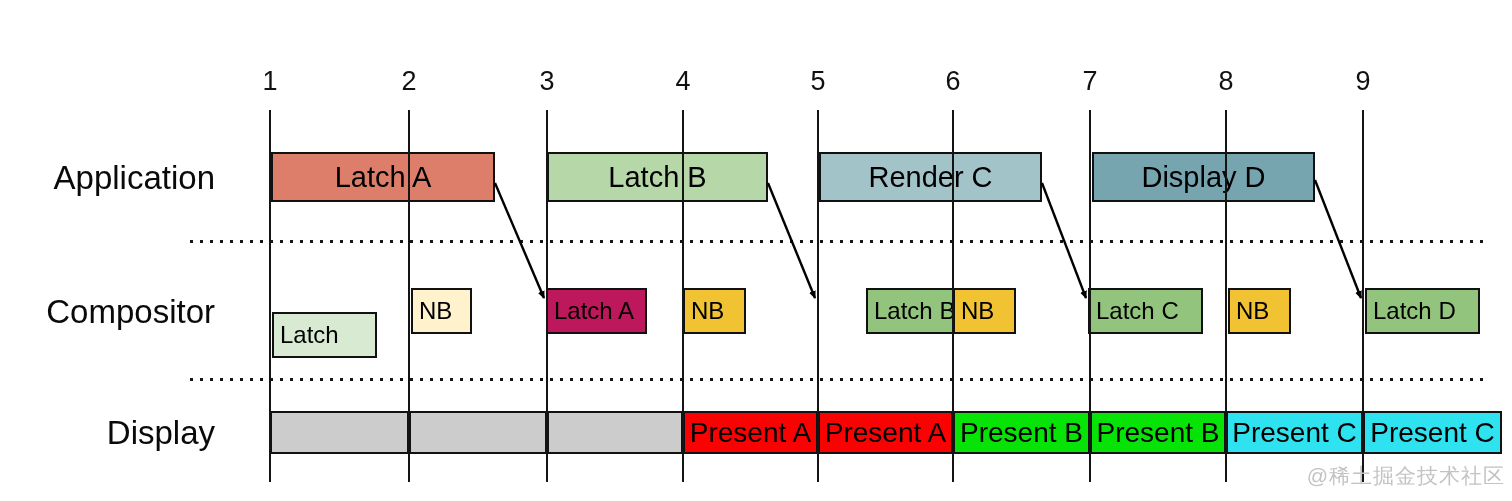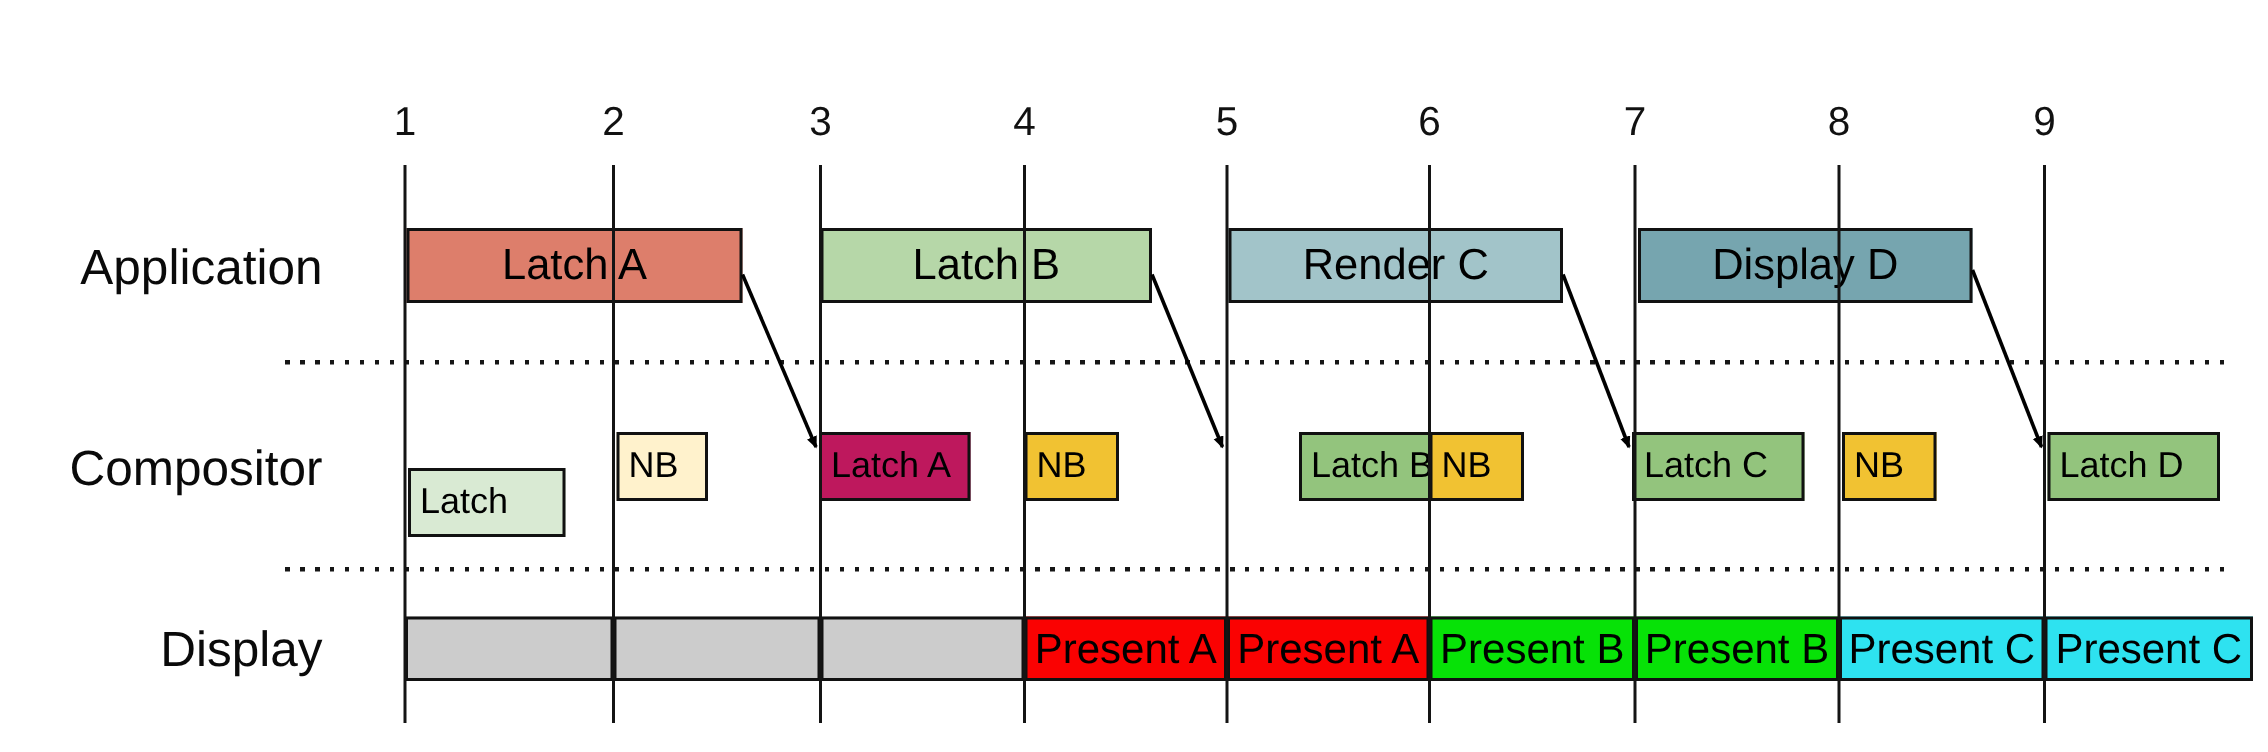--- a/index.html
+++ b/index.html
@@ -109,13 +109,14 @@
       <marker id="ah" markerWidth="9" markerHeight="8" refX="7" refY="3.5" orient="auto" markerUnits="userSpaceOnUse">
         <path d="M0,0 L8,3.5 L0,7 z" fill="#000"></path>
       </marker>
     </defs>
   <line x1="495" y1="183" x2="544" y2="298" stroke="#000" stroke-width="2.4" marker-end="url(#ah)"></line>
       <line x1="768" y1="183" x2="815" y2="298" stroke="#000" stroke-width="2.4" marker-end="url(#ah)"></line>
       <line x1="1042" y1="183" x2="1086" y2="298" stroke="#000" stroke-width="2.4" marker-end="url(#ah)"></line>
       <line x1="1315" y1="180" x2="1361" y2="298" stroke="#000" stroke-width="2.4" marker-end="url(#ah)"></line>
     </svg>
 
+  <div id="watermark">@稀土掘金技术社区</div>
 </div>
 
 </body></html>

